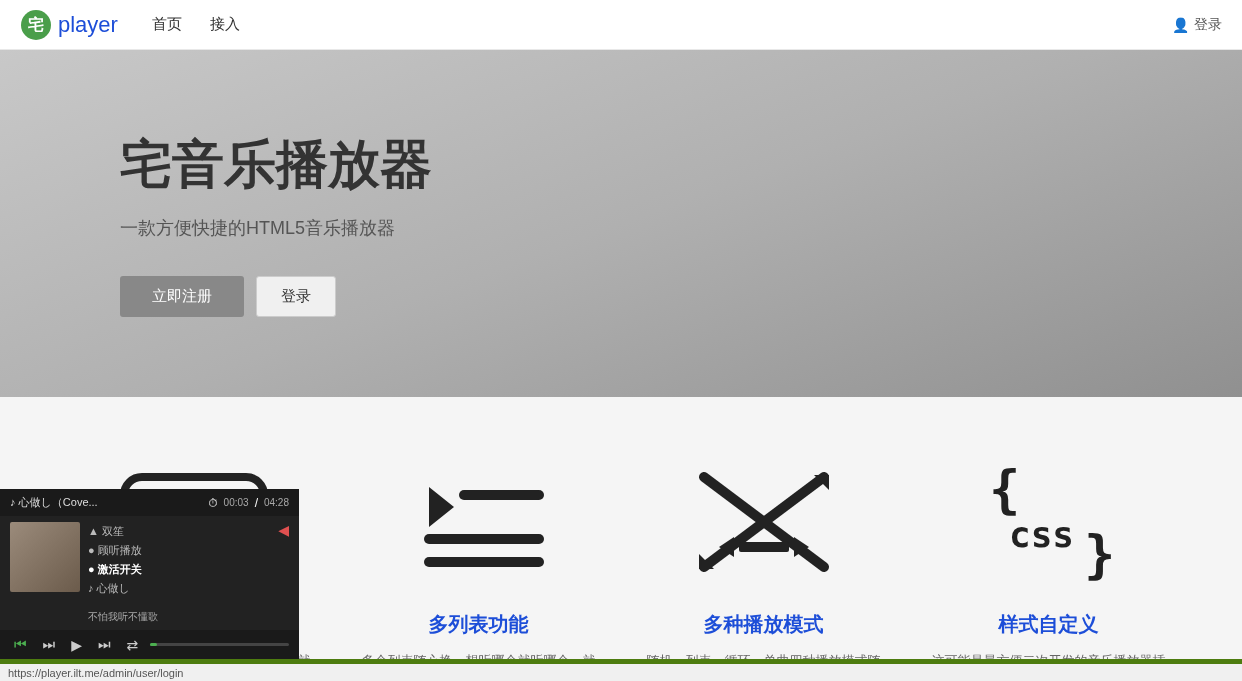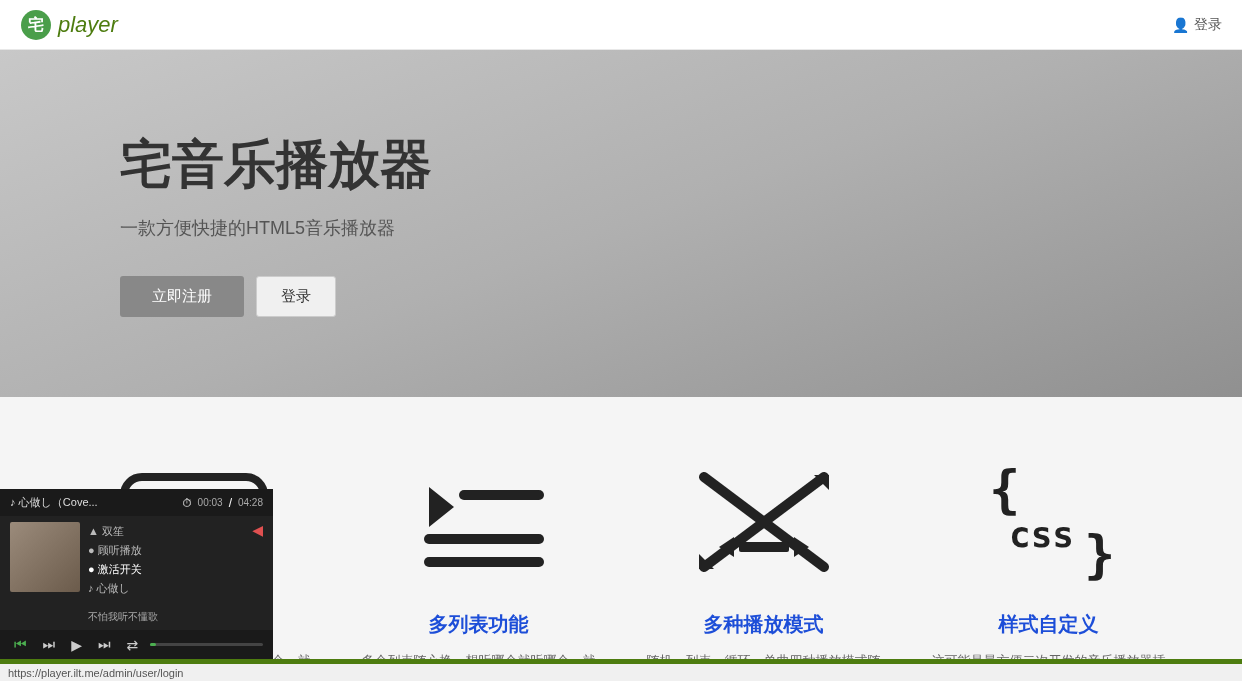--- a/index.html
+++ b/index.html
@@ -21,22 +21,21 @@
       align-items: center;
       gap: 6px;
       margin-right: 30px;
     }
     .brand-icon {
       width: 32px;
       height: 32px;
     }
     .brand-name {
       font-size: 22px;
-      font-style: italic;
-      color: #4d7c0f;
+      color: #1d4ed8;
       font-weight: 500;
     }
     .nav-links {
       display: flex;
       gap: 20px;
       flex: 1;
     }
     .nav-link {
       font-size: 15px;
       color: #333;
@@ -139,21 +138,21 @@
       font-size: 13px;
       color: #666;
       line-height: 1.7;
     }
 
     
     .mini-player {
       position: fixed;
       bottom: 0;
       left: 0;
-      width: 273px;
+      width: 299px;
       background: #222;
       color: #fff;
       z-index: 100;
       font-size: 12px;
     }
     .player-header {
       display: flex;
       align-items: center;
       padding: 6px 10px;
       background: #1a1a1a;
@@ -182,21 +181,21 @@
     }
     .player-playlist {
       flex: 1;
       font-size: 11px;
     }
     .playlist-item {
       padding: 2px 0;
       color: #bbb;
       cursor: pointer;
     }
-    .playlist-item.active { color: #fff; font-weight: normal; }
+    .playlist-item.active { color: #fff; font-weight: bold; }
     .player-expand {
       color: #e05050;
       font-size: 14px;
       cursor: pointer;
     }
     .player-controls-row {
       display: flex;
       align-items: center;
       padding: 4px 10px;
       background: #1a1a1a;
@@ -256,20 +255,24 @@
 <body>
 
 <nav class="navbar">
   <div class="navbar-brand">
     <svg class="brand-icon" viewBox="0 0 32 32" xmlns="http://www.w3.org/2000/svg">
       <circle cx="16" cy="16" r="15" fill="#4a9e4a" stroke="none"></circle>
       <text x="16" y="21" text-anchor="middle" fill="white" font-size="16" font-weight="bold">宅</text>
     </svg>
     <span class="brand-name">player</span>
   </div>
+  <div class="nav-links">
+    <a class="nav-link">首页</a>
+    <a class="nav-link">接入</a>
+  </div>
   <div class="nav-right">
     <span>👤</span>
     <span>登录</span>
   </div>
 </nav>
 
 <section class="hero">
   <div class="hero-content">
     <h1 class="hero-title">宅音乐播放器</h1>
     <p class="hero-subtitle">一款方便快捷的HTML5音乐播放器</p>

